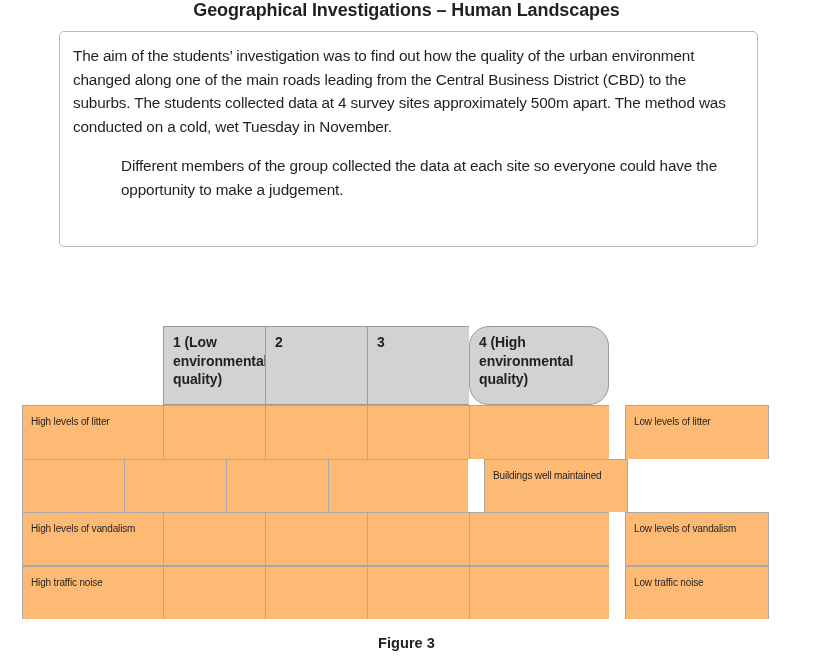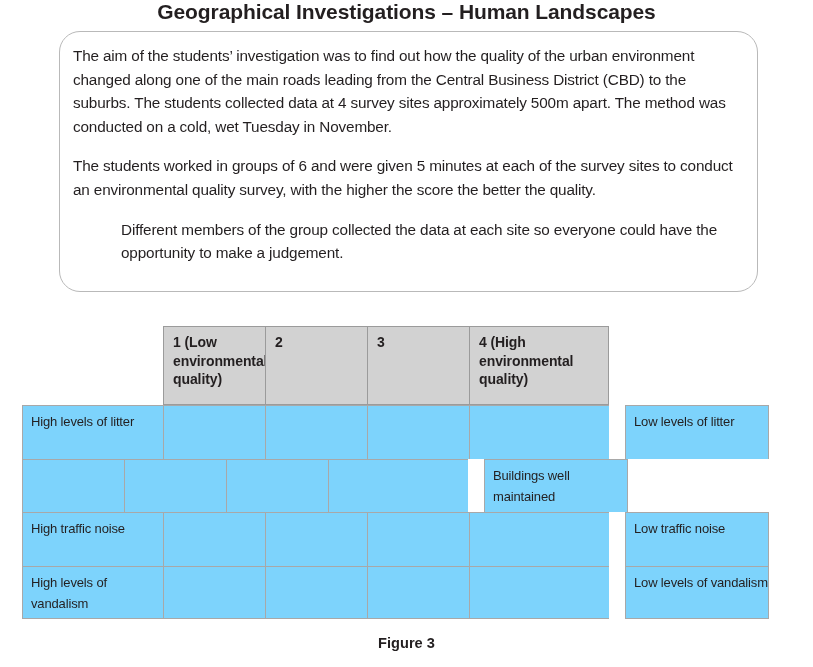--- a/index.html
+++ b/index.html
@@ -16,36 +16,36 @@
     overflow: hidden;
   }
 
   
   .page-title {
     position: absolute;
     left: 0;
     top: 0px;
     width: 813px;
     text-align: center;
-    font-size: 21px;
+    font-size: 18px;
     font-weight: bold;
     letter-spacing: -0.1px;
     color: #231f20;
   }
 
   
   .info-box {
     position: absolute;
     left: 59px;
     top: 31px;
     width: 699px;
-    height: 261px;
+    height: 216px;
     box-sizing: border-box;
     border: 1.4px solid #b9b9b9;
-    border-radius: 21px;
+    border-radius: 5px;
     background: #ffffff;
     padding: 12px 16px 17px 13px;
   }
   .info-box p {
     margin: 0 0 16px 0;
     font-size: 15.3px;
     line-height: 23.6px;
     color: #231f20;
     letter-spacing: -0.15px;
   }
@@ -105,39 +105,40 @@
     border-right-width: 0;
     padding: 6px 0 0 9px;
     font-size: 14px;
     font-weight: bold;
     line-height: 18.6px;
     color: #231f20;
     letter-spacing: -0.1px;
   }
   .t-header .hcell.last {
     border-right-width: 1px;
+    border-radius: 20px;
   }
   .t-header .hcell-spacer-right {
     width: 144px;
     flex: 0 0 144px;
     background: transparent;
     border: none;
   }
 
   
   .t-body-row .bcell {
     border: 1px solid #a8a8a8;
     border-right-width: 0;
     border-bottom-width: 0;
     padding: 5px 0 0 8px;
-    font-size: 13px;
+    font-size: 10px;
     line-height: 21px;
     color: #231f20;
     letter-spacing: -0.15px;
-    background: #7dd3fc;
+    background: #fdba74;
   }
   .t-body-row .bcell.last {
     border-right-width: 1px;
   }
   .t-body-row.final .bcell {
     border-bottom-width: 1px;
   }
   .cell-label-right {
     width: 144px;
     flex: 0 0 144px;
@@ -156,21 +157,20 @@
     color: #231f20;
   }
 </style>
 </head>
 <body>
 
 <div class="page-title">Geographical Investigations – Human Landscapes</div>
 
 <div class="info-box">
   <p>The aim of the students’ investigation was to find out how the quality of the urban environment changed along one of the main roads leading from the Central Business District (CBD) to the suburbs. The students collected data at 4 survey sites approximately 500m apart. The method was conducted on a cold, wet Tuesday in November.</p>
-  <p>The students worked in groups of 6 and were given 5 minutes at each of the survey sites to conduct an environmental quality survey, with the higher the score the better the quality.</p>
   <p>Different members of the group collected the data at each site so everyone could have the opportunity to make a judgement.</p>
 </div>
 
 <div class="survey-table">
 
   <div class="t-row t-header">
     <div class="cell cell-spacer"></div>
     <div class="cell cell-data hcell">1 (Low environmental quality)</div>
     <div class="cell cell-data hcell">2</div>
     <div class="cell cell-data hcell">3</div>
@@ -188,33 +188,33 @@
   </div>
 
   <div class="t-row t-body-row">
     <div class="cell cell-data bcell"></div>
     <div class="cell cell-data bcell"></div>
     <div class="cell cell-data bcell"></div>
     <div class="cell cell-data wide bcell"></div>
     <div class="cell cell-label-right bcell last">Buildings well maintained</div>
   </div>
 
+  <div class="t-row t-body-row final">
+    <div class="cell cell-label bcell">High levels of vandalism</div>
+    <div class="cell cell-data bcell"></div>
+    <div class="cell cell-data bcell"></div>
+    <div class="cell cell-data bcell"></div>
+    <div class="cell cell-data wide bcell"></div>
+    <div class="cell cell-label-right bcell last">Low levels of vandalism</div>
+  </div>
+
   <div class="t-row t-body-row">
     <div class="cell cell-label bcell">High traffic noise</div>
     <div class="cell cell-data bcell"></div>
     <div class="cell cell-data bcell"></div>
     <div class="cell cell-data bcell"></div>
     <div class="cell cell-data wide bcell"></div>
     <div class="cell cell-label-right bcell last">Low traffic noise</div>
   </div>
 
-  <div class="t-row t-body-row final">
-    <div class="cell cell-label bcell">High levels of vandalism</div>
-    <div class="cell cell-data bcell"></div>
-    <div class="cell cell-data bcell"></div>
-    <div class="cell cell-data bcell"></div>
-    <div class="cell cell-data wide bcell"></div>
-    <div class="cell cell-label-right bcell last">Low levels of vandalism</div>
-  </div>
-
 </div>
 
 <div class="figure-caption">Figure 3</div>
 
 </body></html>

